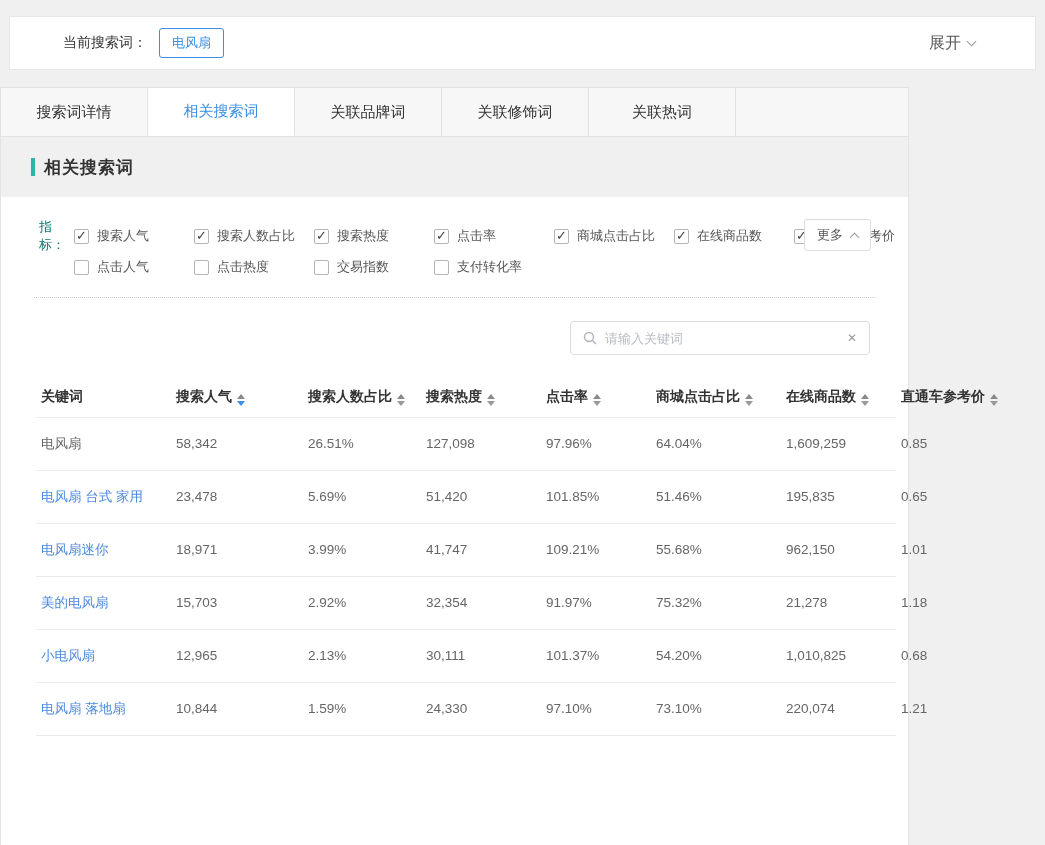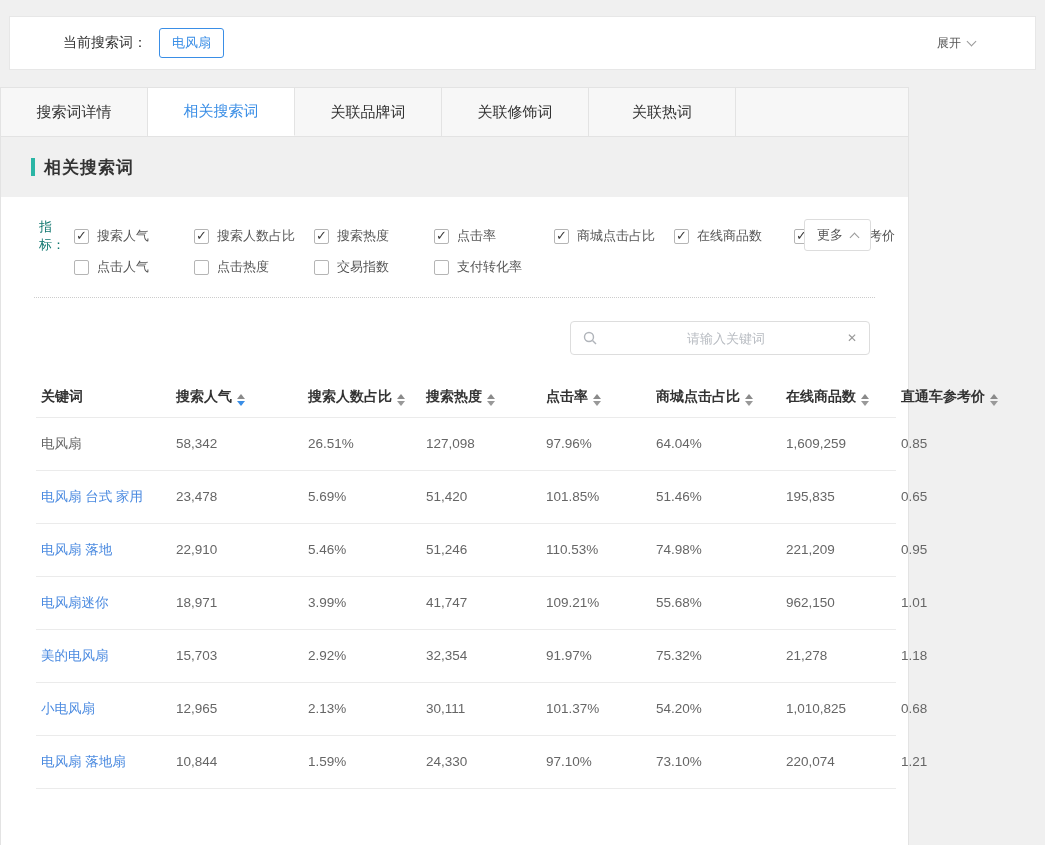--- a/index.html
+++ b/index.html
@@ -15,21 +15,21 @@
     --text-gray:#999;
   }
   *{margin:0;padding:0;box-sizing:border-box;}
   html,body{width:1045px;height:845px;overflow:hidden;}
   body{background:var(--page-bg);font-family:"Liberation Sans","DejaVu Sans",sans-serif;color:var(--text-dark);}
 
   
   .top-card{position:absolute;left:9px;top:16px;width:1027px;height:54px;background:#fff;border:1px solid #e7e7e7;display:flex;align-items:center;}
   .top-card .lbl{margin-left:53px;font-size:14px;color:#333;}
   .top-card .tag{margin-left:12px;border:1px solid var(--accent);color:var(--accent);font-size:13px;padding:5px 12px;border-radius:3px;background:#fff;cursor:pointer;}
-  .top-card .expand{margin-left:auto;margin-right:60px;font-size:12px;color:#555;display:flex;align-items:center;gap:7px;cursor:pointer;}
+  .top-card .expand{margin-left:auto;margin-right:60px;font-size:16px;color:#555;display:flex;align-items:center;gap:7px;cursor:pointer;}
 
   
   .panel{position:absolute;left:0;top:87px;width:909px;height:758px;background:#fff;border-left:1px solid var(--border);border-right:1px solid var(--border);}
 
   
   .tabbar{display:flex;height:50px;background:var(--tab-bg);border-bottom:1px solid var(--border);border-top:1px solid var(--border);}
   .tab{width:147px;height:100%;display:flex;align-items:center;justify-content:center;font-size:15px;color:#333;border-right:1px solid var(--border);cursor:pointer;background:var(--tab-bg);}
   .tab.active{background:#fff;color:var(--accent);border-bottom:1px solid #fff;margin-bottom:-1px;}
 
   
@@ -49,21 +49,21 @@
   .more-btn{position:absolute;right:37px;top:22px;border:1px solid #ddd;border-radius:3px;background:#fff;padding:6px 12px;font-size:13px;color:#555;display:flex;align-items:center;gap:8px;cursor:pointer;}
   .caret{display:inline-block;width:7px;height:7px;border-right:1px solid #999;border-bottom:1px solid #999;}
   .caret.down{transform:rotate(45deg);margin-top:-4px;}
   .caret.up{transform:rotate(-135deg);margin-top:4px;}
 
   .dotted{margin:0 33px;border-top:1px dotted #ccc;}
 
   
   .search-row{display:flex;justify-content:flex-end;padding:23px 38px 0 0;background:#fff;}
   .search-box{width:300px;height:34px;border:1px solid #ddd;border-radius:4px;display:flex;align-items:center;padding:0 12px;background:#fff;}
-  .search-box input{flex:1;border:none;outline:none;font-size:13px;color:#ef4444;margin-left:8px;font-family:inherit;background:transparent;text-align:center;}
+  .search-box input{flex:1;border:none;outline:none;font-size:13px;color:#ef4444;margin-left:8px;font-family:inherit;background:transparent;}
   .search-box input::placeholder{color:#b8bcc2;}
   .clear-x{color:#999;font-size:12px;cursor:pointer;line-height:1;}
 
   
   .tablewrap{margin:22px 35px 0 35px;}
   table{width:100%;border-collapse:collapse;table-layout:fixed;}
   col.c0{width:135px;}col.c1{width:132px;}col.c2{width:118px;}col.c3{width:120px;}
   col.c4{width:110px;}col.c5{width:130px;}col.c6{width:115px;}col.c7{width:auto;}
   th{font-size:14px;font-weight:bold;color:#333;text-align:left;height:40px;padding-left:5px;white-space:nowrap;border-bottom:1px solid var(--row-line);cursor:pointer;}
   th .hwrap{display:inline-flex;align-items:flex-end;gap:5px;}
@@ -260,30 +260,20 @@
             <td class="kw"><a>电风扇 台式 家用</a></td>
             <td>23,478</td>
             <td>5.69%</td>
             <td>51,420</td>
             <td>101.85%</td>
             <td>51.46%</td>
             <td>195,835</td>
             <td>0.65</td>
           </tr>
           <tr>
-            <td class="kw"><a>电风扇 落地</a></td>
-            <td>22,910</td>
-            <td>5.46%</td>
-            <td>51,246</td>
-            <td>110.53%</td>
-            <td>74.98%</td>
-            <td>221,209</td>
-            <td>0.95</td>
-          </tr>
-          <tr>
             <td class="kw"><a>电风扇迷你</a></td>
             <td>18,971</td>
             <td>3.99%</td>
             <td>41,747</td>
             <td>109.21%</td>
             <td>55.68%</td>
             <td>962,150</td>
             <td>1.01</td>
           </tr>
           <tr>

